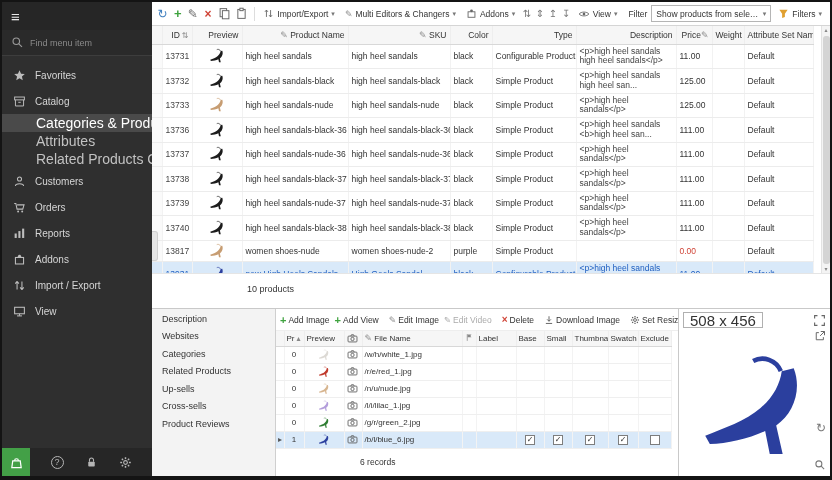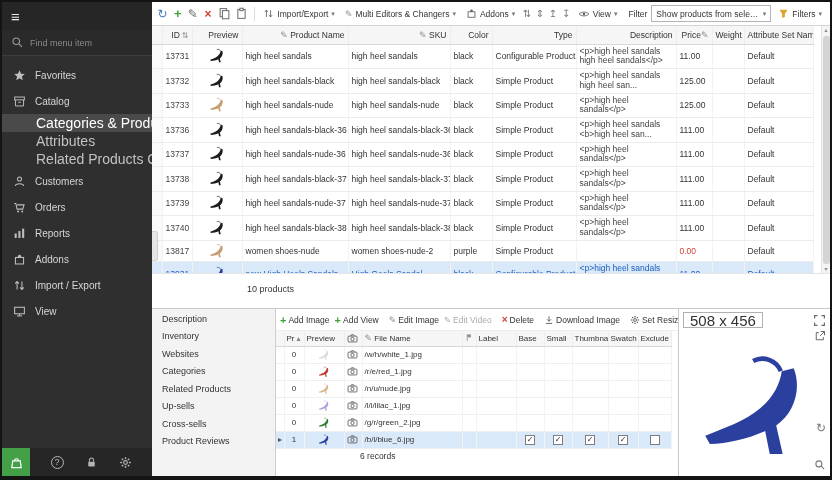--- a/index.html
+++ b/index.html
@@ -85,21 +85,21 @@
   table.imgs{width:396px;table-layout:fixed;border-collapse:collapse;font-size:8px}
   table.imgs th{height:15px;background:#f6f6f6;border-bottom:1px solid #d8d8d8;border-right:1px solid #eee;font-weight:normal;text-align:left;padding:0 2px;white-space:nowrap;overflow:hidden}
   table.imgs td{height:17px;border-bottom:1px solid #efefef;border-right:1px solid #f3f3f3;padding:0 2px;white-space:nowrap;overflow:hidden;vertical-align:middle}
   tr.irow{cursor:pointer}
   tr.irow.selected td{background:#d9e9f9}
   .heel-s{width:20px;height:12px;vertical-align:middle}
   .cam{width:11px;height:11px;color:#555;vertical-align:middle}
   .cb{display:inline-flex;width:10px;height:10px;border:1px solid #7d7d7d;background:#fff;align-items:center;justify-content:center;vertical-align:middle}
   .cb i{font-style:normal;font-size:8px;line-height:1;color:#333}
   .cb-cell{text-align:center}
-  .img-footer{margin-top:2px;padding-left:84px;font-size:8.5px;color:#333}
+  .img-footer{margin-top:8px;padding-left:84px;font-size:8.5px;color:#333}
 
   .prevpanel{width:152px;flex-shrink:0;border-left:1px solid #c9c9c9;display:flex;flex-direction:column;padding:3px 4px;background:#fff}
   .pp-top{display:flex;align-items:center}
   .size-box{border:1px solid #b0b0b0;padding:1px 6px;font-size:15px;color:#333;height:16px;display:inline-flex;align-items:center}
   .pp-sp{flex:1}
   .pp-ic{color:#666;cursor:pointer}
   .pp-row2{display:flex;justify-content:flex-end;padding-top:2px}
   .pp-img{flex:1;position:relative;display:flex;align-items:center;justify-content:center}
   .bigheel{width:118px;height:118px}
   .pp-abs1{position:absolute;right:0;bottom:38px;color:#777;font-size:12px;cursor:pointer}
@@ -572,23 +572,20 @@
 
     <div class="grid-footer">
       <span>10 products</span>
     </div>
 
     <div class="bottom">
 
       <div class="tabs">
           <div class="tab">
             <span>Description</span>
-          </div>
-          <div class="tab">
-            <span>Inventory</span>
           </div>
           <div class="tab">
             <span>Websites</span>
           </div>
           <div class="tab">
             <span>Categories</span>
           </div>
           <div class="tab">
             <span>Related Products</span>
           </div>

